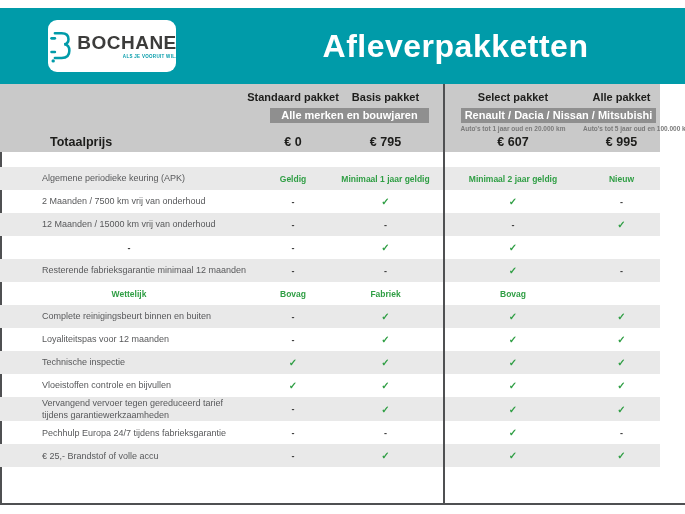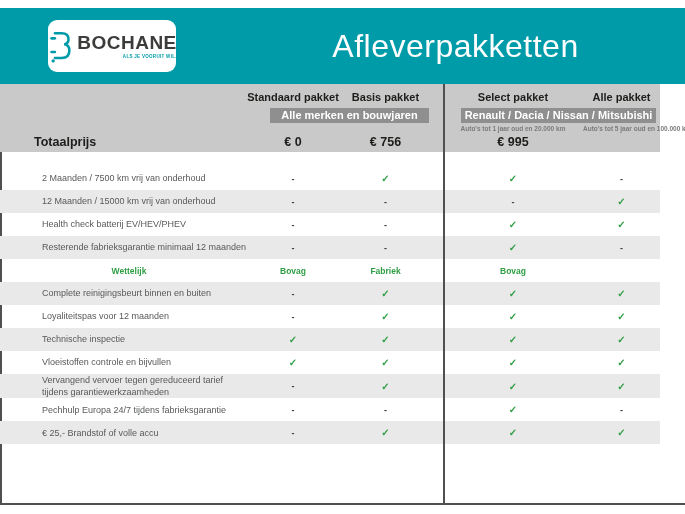--- a/index.html
+++ b/index.html
@@ -19,21 +19,21 @@
 
   
   .topstrip{height:8px;background:#fff;}
   .topbar{height:76px;background:var(--teal);display:flex;align-items:center;}
   .logo-card{margin-left:48px;width:128px;height:52px;background:#fff;border-radius:9px;
     display:flex;align-items:center;justify-content:center;gap:4px;flex:0 0 auto;}
   .logo-icon{width:26px;height:34px;flex:0 0 auto;}
   .logo-text{display:flex;flex-direction:column;align-items:flex-end;}
   .brand-name{font-size:19px;font-weight:bold;color:#3c3c3b;letter-spacing:.5px;line-height:1;}
   .brand-tagline{font-size:4.5px;font-weight:bold;color:var(--teal);letter-spacing:.3px;margin-top:2px;}
-  .page-title{flex:1;text-align:center;padding-left:50px;color:#fff;font-size:32px;font-weight:normal;letter-spacing:.5px;}
+  .page-title{flex:1;text-align:center;padding-left:50px;color:#fff;font-size:32px;font-weight:bold;letter-spacing:.5px;}
 
   
   .table-wrap{position:relative;width:685px;}
   .grid{display:grid;grid-template-columns:258px 70px 115px 140px 77px;width:660px;}
   .left-line{position:absolute;left:0;top:0;width:2px;height:421px;background:var(--line);z-index:0;}
   .col-divider{position:absolute;left:443px;top:0;width:2px;height:421px;background:var(--line);z-index:3;}
   .bottom-line{position:absolute;left:0;top:419px;width:685px;height:2px;background:var(--line);z-index:2;}
 
   .head-block{position:relative;z-index:1;background:var(--header-gray);width:660px;padding-top:7px;height:68px;}
   .titles-row .cell{display:flex;justify-content:center;align-items:center;white-space:nowrap;}
@@ -41,21 +41,21 @@
   .banner-row{margin-top:5px;}
   .banner{grid-row:1;background:var(--banner-gray);color:#fff;font-size:11px;font-weight:bold;
     height:15px;line-height:15px;text-align:center;white-space:nowrap;}
   .banner-1{grid-column:2/4;margin:0 14px 0 12px;}
   .banner-2{grid-column:4/6;margin:0 4px 0 18px;}
   .subnote-row{margin-top:2px;height:9px;}
   .subnote{font-size:6.5px;font-weight:bold;color:#7a7a7a;text-align:center;white-space:nowrap;}
   .subnote-select{grid-column:4;}
   .subnote-plus{grid-column:5;}
   .totaal-row{margin-top:1px;align-items:center;}
-  .totaal-label{font-size:12.5px;font-weight:bold;color:var(--dark);padding-left:34px;}
+  .totaal-label{font-size:12.5px;font-weight:bold;color:var(--dark);padding-left:50px;}
   .price{font-size:12.5px;font-weight:bold;color:var(--dark);text-align:center;}
 
   .gap-row{height:15px;}
 
   .row{min-height:23px;align-items:center;position:relative;}
   .row.odd{background:var(--row-gray);z-index:1;}
   .row .cell{display:flex;align-items:center;justify-content:center;}
   .row .label{justify-content:flex-start;padding-left:42px;padding-right:8px;
     font-size:9px;color:var(--label);line-height:1.35;}
   .check{color:var(--green);font-size:10px;font-weight:bold;}
@@ -103,28 +103,44 @@
         <div class="banner banner-2">Renault / Dacia / Nissan / Mitsubishi</div>
         <div class="banner banner-1">Alle merken en bouwjaren</div>
       </div>
       <div class="grid subnote-row">
         <div class="subnote subnote-select">Auto's tot 1 jaar oud en 20.000 km</div>
         <div class="subnote subnote-plus">Auto's tot 5 jaar oud en 100.000 km</div>
       </div>
       <div class="grid totaal-row">
         <div class="totaal-label">Totaalprijs</div>
         <div class="price">€ 0</div>
-        <div class="price">€ 756</div>
+        <div class="price">€ 795</div>
+        <div class="price">€ 607</div>
         <div class="price">€ 995</div>
       </div>
     </div>
 
     <div class="gap-row"></div>
 
     <div id="rows">
+        <div class="grid row odd">
+          <div class="cell label">Algemene periodieke keuring (APK)</div>
+          <div class="cell val">
+            <span class="greentext">Geldig</span>
+          </div>
+          <div class="cell val">
+            <span class="greentext">Minimaal 1 jaar geldig</span>
+          </div>
+          <div class="cell val">
+            <span class="greentext">Minimaal 2 jaar geldig</span>
+          </div>
+          <div class="cell val">
+            <span class="greentext">Nieuw</span>
+          </div>
+        </div>
         <div class="grid row even">
           <div class="cell label">2 Maanden / 7500 km vrij van onderhoud</div>
           <div class="cell val">
             <span class="dash">-</span>
           </div>
           <div class="cell val">
             <span class="check">✓</span>
           </div>
           <div class="cell val">
             <span class="check">✓</span>
@@ -142,21 +158,20 @@
             <span class="dash">-</span>
           </div>
           <div class="cell val">
             <span class="dash">-</span>
           </div>
           <div class="cell val">
             <span class="check">✓</span>
           </div>
         </div>
         <div class="grid row even">
-          <div class="cell label">Health check batterij EV/HEV/PHEV</div>
           <div class="cell val">
             <span class="dash">-</span>
           </div>
           <div class="cell val">
             <span class="dash">-</span>
           </div>
           <div class="cell val">
             <span class="check">✓</span>
           </div>
           <div class="cell val">

